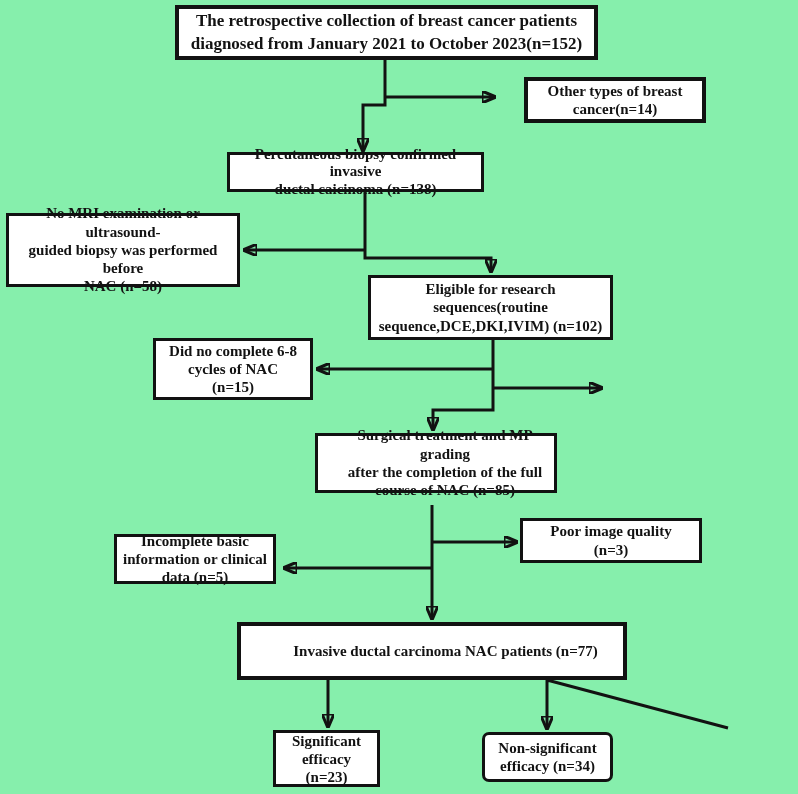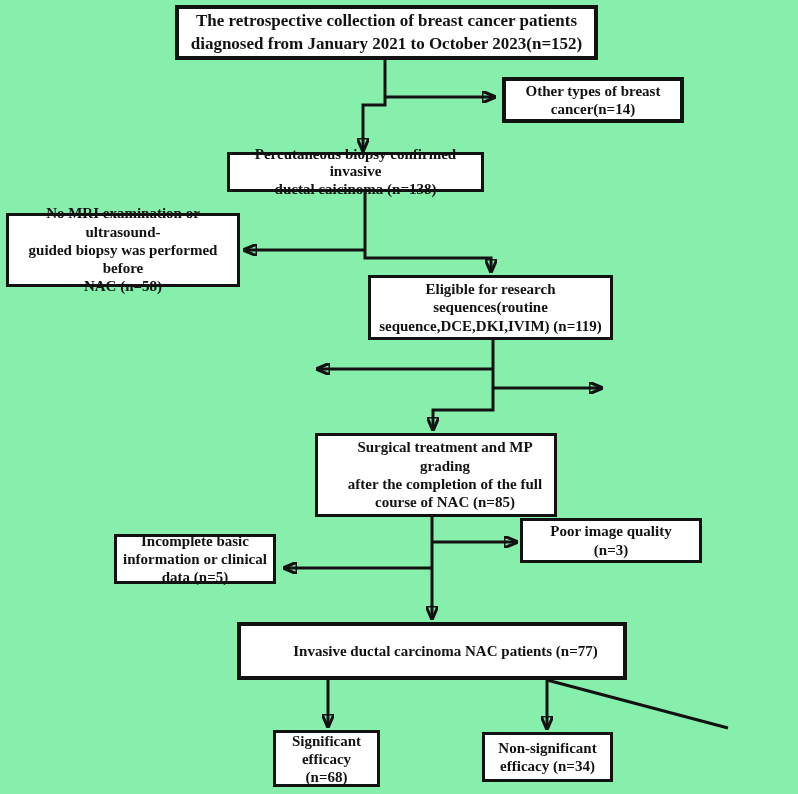--- a/index.html
+++ b/index.html
@@ -27,32 +27,32 @@
     font-size: 15px;
     line-height: 1.22;
     text-align: center;
     white-space: pre-line;
     display: flex;
     align-items: center;
     justify-content: center;
     padding: 1px 3px;
   }
   .n-top            { left:175px; top:5px;   width:423px; height:55px; font-size:17px; border-width:4px; line-height:1.3; }
-  .n-other          { left:502px; top:77px;  width:182px; height:46px; border-width:4px; }
+  .n-other          { left:524px; top:77px;  width:182px; height:46px; border-width:4px; }
   .n-percutaneous   { left:227px; top:152px; width:257px; height:40px; line-height:1.15; }
   .n-nomri          { left:6px;   top:213px; width:234px; height:74px; }
   .n-eligible       { left:368px; top:275px; width:245px; height:65px; }
   .n-didno          { left:153px; top:338px; width:160px; height:62px; }
   .n-nosurgery      { left:605px; top:353px; width:182px; height:70px; align-items:flex-start; overflow:visible; }
-  .n-surgical       { left:315px; top:433px; width:242px; height:84px;padding-left:21px; }
+  .n-surgical       { left:315px; top:433px; width:242px; height:60px;padding-left:21px; }
   .n-poor           { left:520px; top:518px; width:182px; height:45px; }
   .n-incomplete     { left:114px; top:534px; width:162px; height:50px; }
   .n-invasive       { left:237px; top:622px; width:390px; height:58px; border-width:4px;padding-left:30px; }
   .n-significant    { left:273px; top:730px; width:107px; height:57px; line-height:1.2; }
-  .n-nonsignificant { left:482px; top:732px; width:131px; height:50px; }
+  .n-nonsignificant { left:482px; top:732px; width:131px; height:50px;border-radius:7px; }
   .connectors path { fill: none; stroke: #121212; stroke-width: 3; }
 </style>
 </head>
 <body>
 
 <div class="canvas">
 
   <svg class="connectors" viewBox="0 0 798 794" xmlns="http://www.w3.org/2000/svg">
     <defs>
       <marker id="arr" viewBox="0 0 14 12" refX="12" refY="6" markerWidth="14" markerHeight="12" markerUnits="userSpaceOnUse" orient="auto">
@@ -77,29 +77,32 @@
 diagnosed from January 2021 to October 2023(n=152)</div>
   <div class="node n-other">Other types of breast
 cancer(n=14)</div>
   <div class="node n-percutaneous">Percutaneous biopsy confirmed invasive
 ductal caicinoma (n=138)</div>
   <div class="node n-nomri">No MRI examination or ultrasound-
 guided biopsy was performed before
 NAC (n=58)</div>
   <div class="node n-eligible">Eligible for research
 sequences(routine
-sequence,DCE,DKI,IVIM) (n=119)</div>
+sequence,DCE,DKI,IVIM) (n=102)</div>
+  <div class="node n-didno">Did no complete 6-8
+cycles of NAC
+(n=15)</div>
   <div class="node n-surgical">Surgical treatment and MP grading
 after the completion of the full
 course of NAC (n=85)</div>
   <div class="node n-poor">Poor image quality
 (n=3)</div>
   <div class="node n-incomplete">Incomplete basic
 information or clinical
 data (n=5)</div>
   <div class="node n-invasive">Invasive ductal carcinoma NAC patients (n=77)</div>
   <div class="node n-significant">Significant
 efficacy
-(n=68)</div>
+(n=23)</div>
   <div class="node n-nonsignificant">Non-significant
 efficacy (n=34)</div>
 
 </div>
 
 </body></html>

